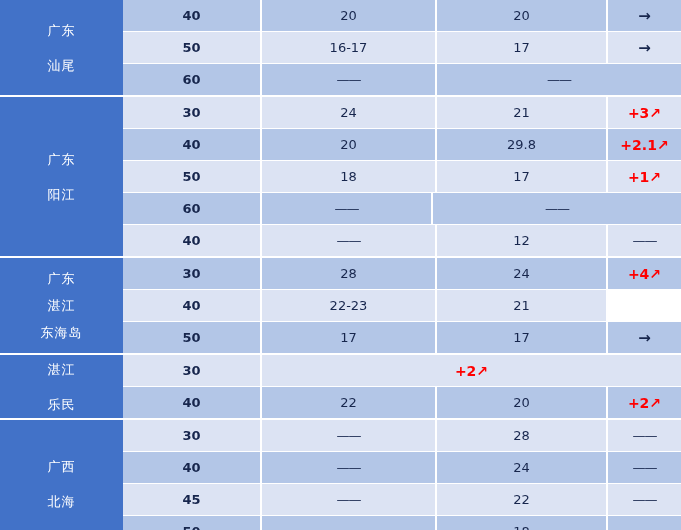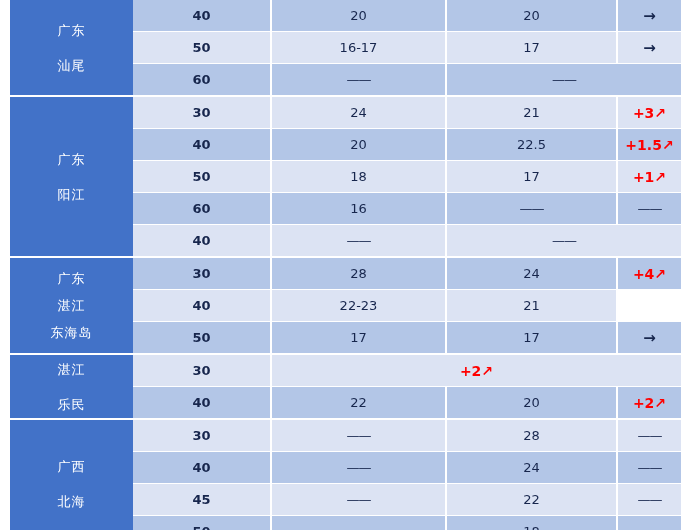--- a/index.html
+++ b/index.html
@@ -35,21 +35,20 @@
     flex: 0 0 123px;
     background: #4272c8;
     color: #ffffff;
     display: flex;
     flex-direction: column;
     align-items: center;
     justify-content: center;
     font-size: 13px;
     line-height: 1.0;
     box-sizing: border-box;
-    margin-left: 10px;
   }
   .loc-line {
     display: block;
     text-align: center;
     white-space: nowrap;
     letter-spacing: 1px;
   }
 
   
   .rows {
@@ -178,60 +177,60 @@
           </div>
         </div>
         <div class="row band-dark">
           <div class="cell c-dist">
             <span>40</span>
           </div>
           <div class="cell c-val1">
             <span>20</span>
           </div>
           <div class="cell c-val2">
-            <span>22.5</span>
-          </div>
-          <div class="cell c-trend">
-            <span class="trend-up arrow-ne">+1.5↗</span>
+            <span>29.8</span>
+          </div>
+          <div class="cell c-trend">
+            <span class="trend-up arrow-ne">+2.1↗</span>
           </div>
         </div>
         <div class="row band-light">
           <div class="cell c-dist">
             <span>50</span>
           </div>
           <div class="cell c-val1">
             <span>18</span>
           </div>
           <div class="cell c-val2">
             <span>17</span>
           </div>
           <div class="cell c-trend">
             <span class="trend-up arrow-ne">+1↗</span>
           </div>
         </div>
         <div class="row band-dark">
           <div class="cell c-dist">
             <span>60</span>
           </div>
-          <div class="cell c-val1">
-            <span>16</span>
-          </div>
-          <div class="cell c-val2">
-            <span class="dash">——</span>
-          </div>
-          <div class="cell c-trend">
-            <span class="trend-none">——</span>
-          </div>
-        </div>
-        <div class="row band-light">
-          <div class="cell c-dist">
-            <span>40</span>
-          </div>
-          <div class="cell c-val1">
-            <span class="dash">——</span>
+          <div class="cell c-val2">
+            <span class="dash">——</span>
+          </div>
+          <div class="cell c-trend">
+            <span class="trend-none">——</span>
+          </div>
+        </div>
+        <div class="row band-light">
+          <div class="cell c-dist">
+            <span>40</span>
+          </div>
+          <div class="cell c-val1">
+            <span class="dash">——</span>
+          </div>
+          <div class="cell c-val2">
+            <span>12</span>
           </div>
           <div class="cell c-trend">
             <span class="trend-none">——</span>
           </div>
         </div>
       </div>
     </div>
     <div class="section">
       <div class="loc-cell" style="row-gap: 14px;">
         <span class="loc-line">广东</span>

